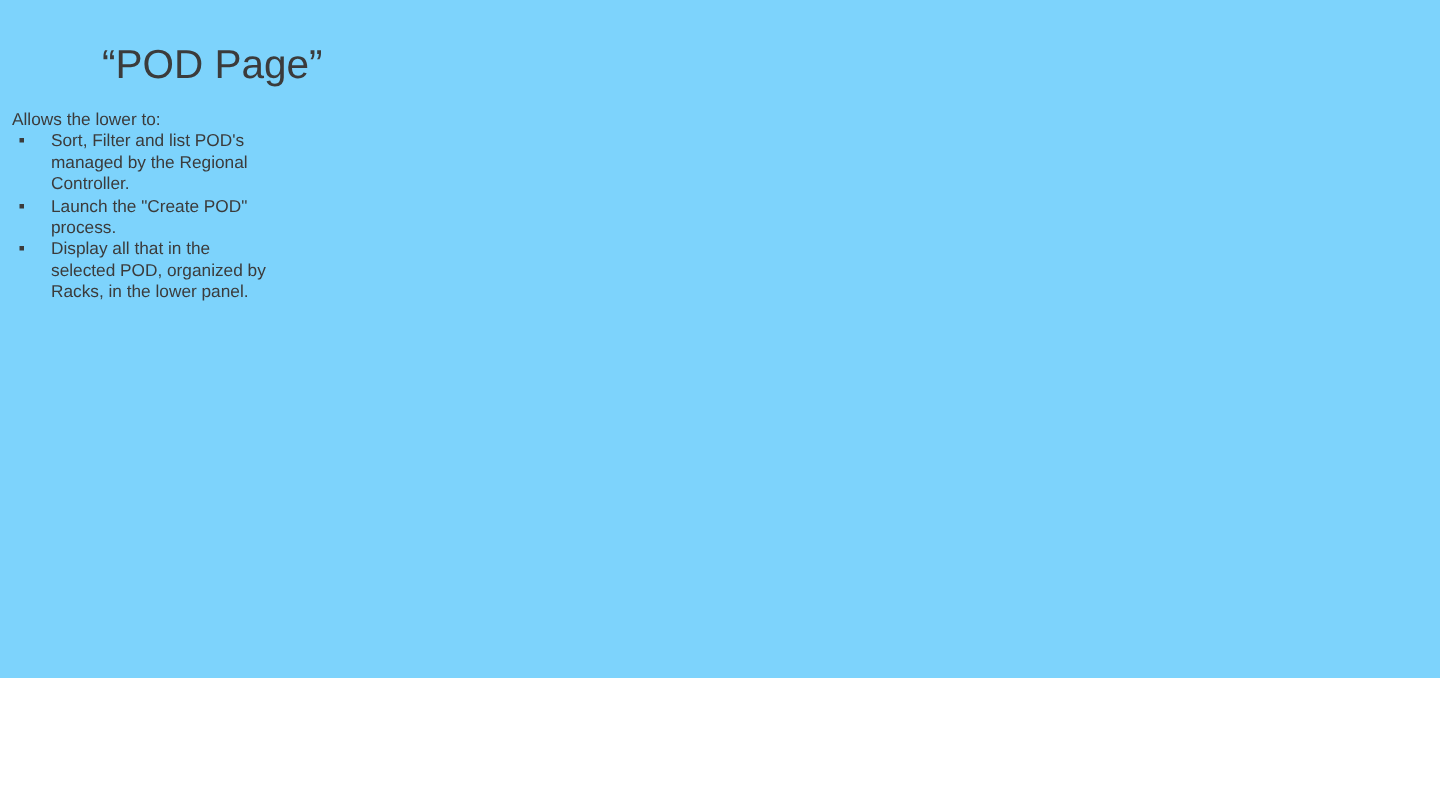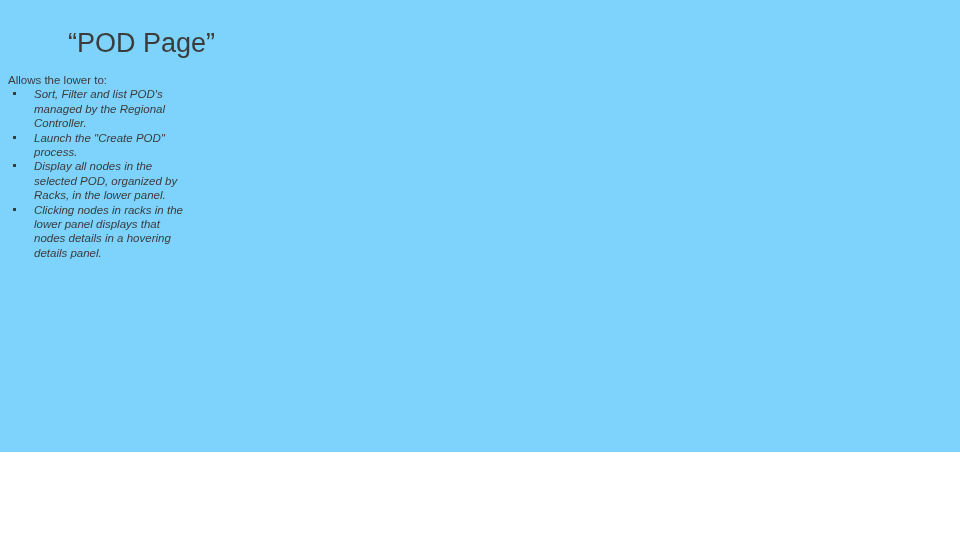--- a/index.html
+++ b/index.html
@@ -48,21 +48,20 @@
     padding: 0;
   }
   .bullet-item {
     position: relative;
     font-size: 11.5px;
     line-height: 14.4px;
     color: #3b3b3b;
     padding-left: 26px;
     margin: 0;
     width: 150px;
-    font-style: italic;
   }
   .bullet-marker {
     position: absolute;
     left: 5px;
     top: 5px;
     width: 3px;
     height: 3px;
     background: #3b3b3b;
     display: block;
   }
@@ -88,23 +87,19 @@
         <span class="bullet-text">Sort, Filter and list POD's managed by the Regional Controller.</span>
       </li>
 
       <li class="bullet-item">
         <span class="bullet-marker"></span>
         <span class="bullet-text">Launch the "Create POD" process.</span>
       </li>
 
       <li class="bullet-item">
         <span class="bullet-marker"></span>
-        <span class="bullet-text">Display all nodes in the selected POD, organized by Racks, in the lower panel.</span>
+        <span class="bullet-text">Display all that in the selected POD, organized by Racks, in the lower panel.</span>
       </li>
 
-      <li class="bullet-item">
-        <span class="bullet-marker"></span>
-        <span class="bullet-text">Clicking nodes in racks in the lower panel displays that nodes details in a hovering details panel.</span>
-      </li>
 
     </ul>
   </div>
 </div>
 
 </body></html>

